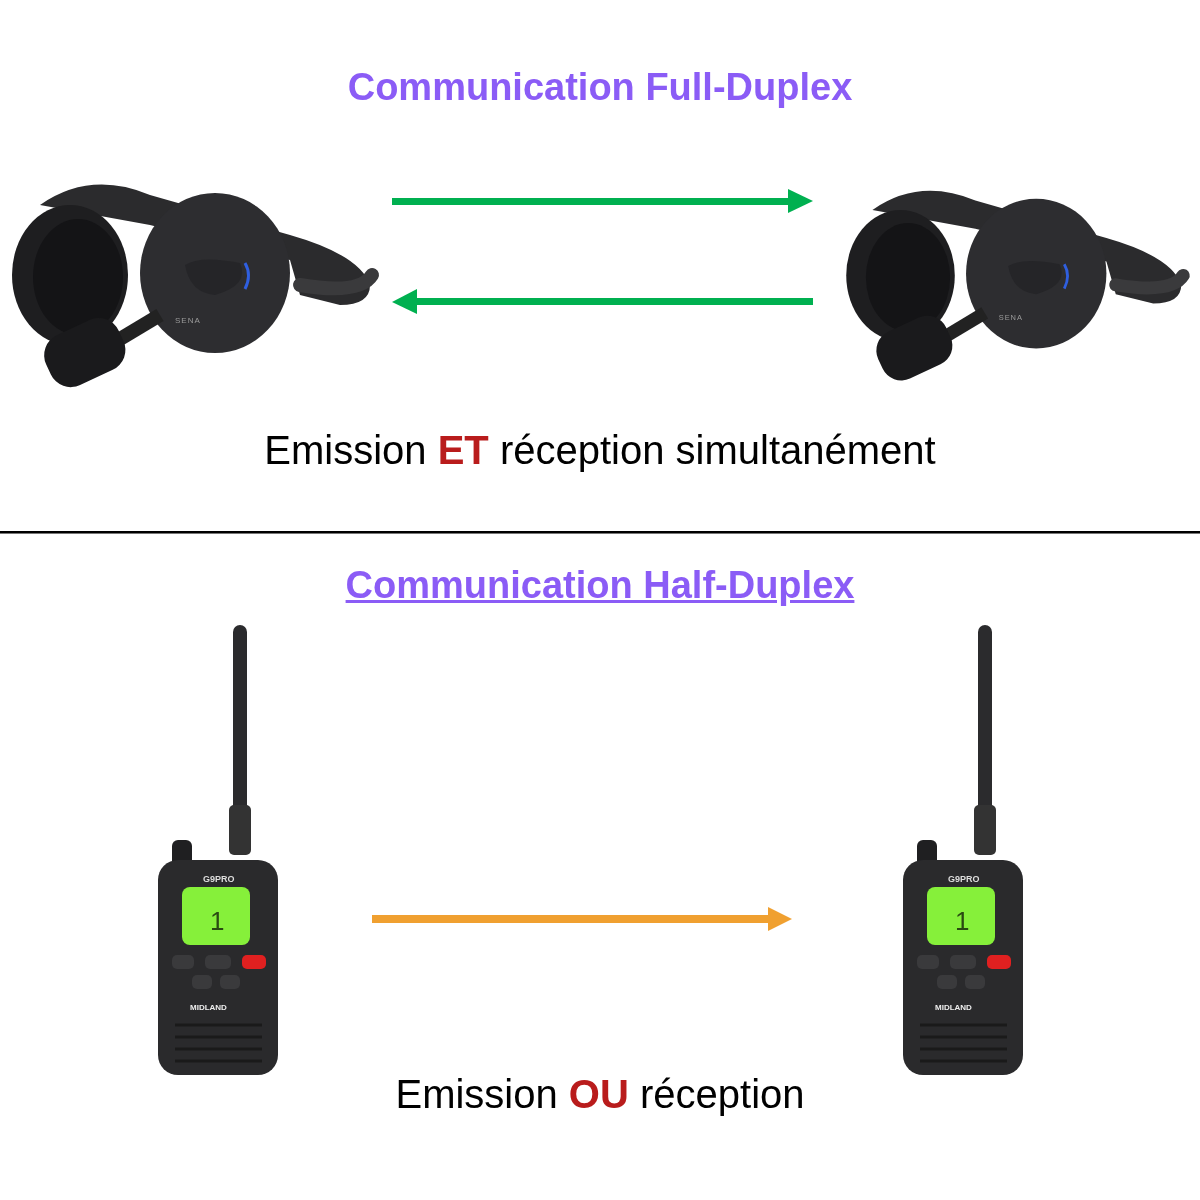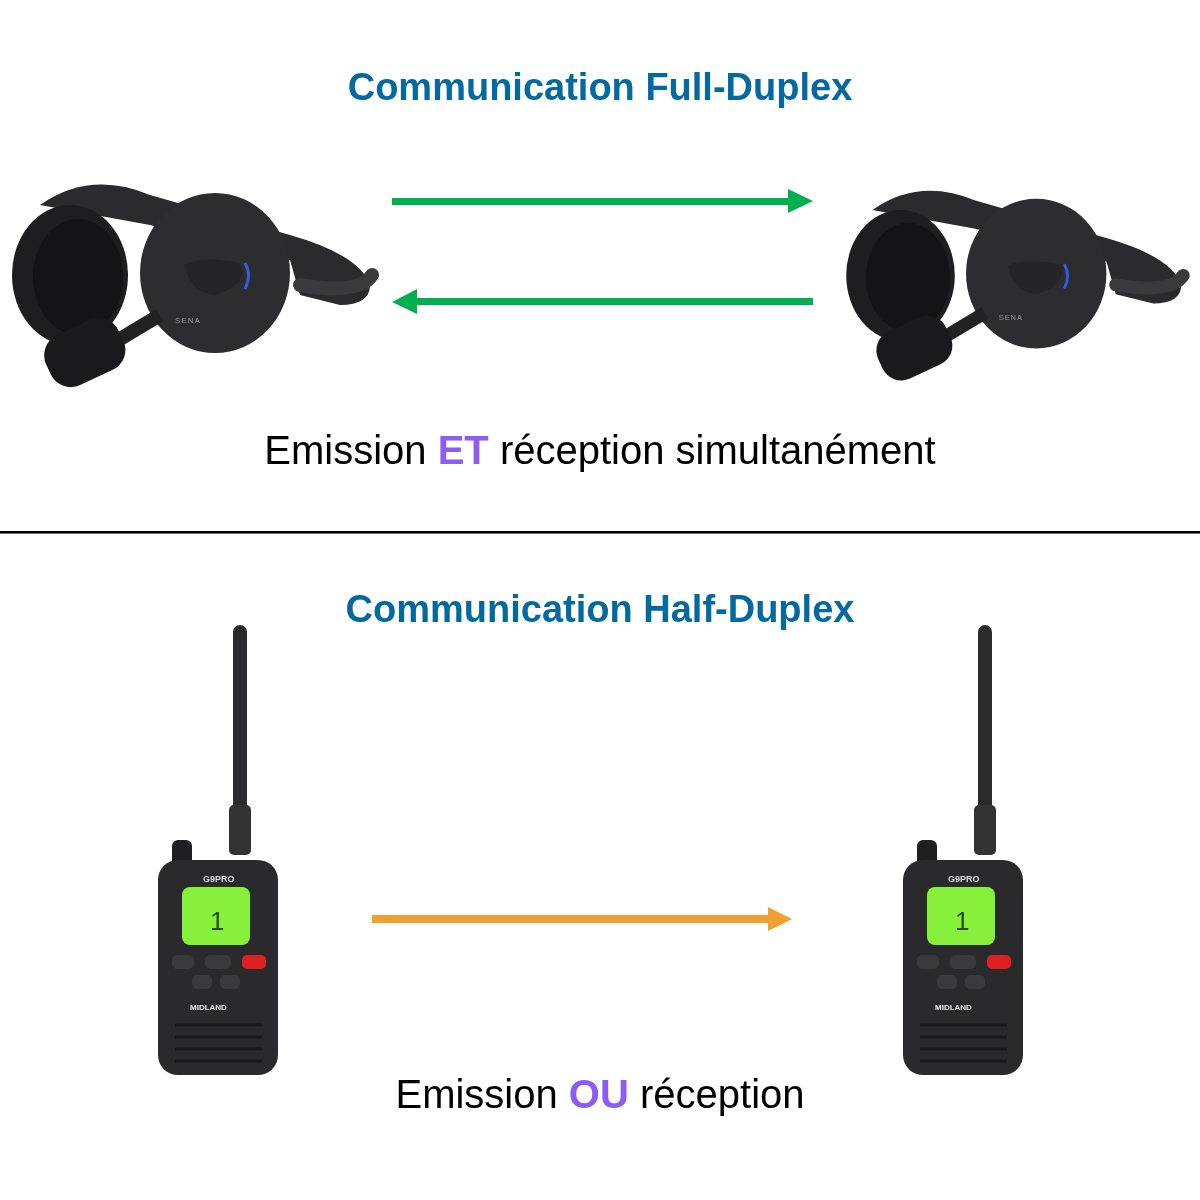--- a/index.html
+++ b/index.html
@@ -1,19 +1,19 @@
 <!DOCTYPE html>
 <html><head>
 <meta charset="utf-8">
 <style>
   html, body { margin:0; padding:0; background:#ffffff; }
   body { width:1200px; height:1200px; position:relative; overflow:hidden; font-family:"Liberation Sans", sans-serif; }
-  .title { position:absolute; left:0; width:1200px; text-align:center; font-weight:bold; font-size:38px; color:#0369a1; font-family:"Liberation Sans", sans-serif; }
+  .title { position:absolute; left:0; width:1200px; text-align:center; font-weight:bold; font-size:38px; color:#8b5cf6; font-family:"Liberation Sans", sans-serif; }
   .caption { position:absolute; left:0; width:1200px; text-align:center; font-size:40px; color:#000; font-family:"Liberation Sans", sans-serif; }
-  .caption .hl { color:#8b5cf6; font-weight:bold; }
+  .caption .hl { color:#b91c1c; font-weight:bold; }
   .divider { position:absolute; left:0; top:531px; width:1200px; height:2px; background:#000; }
   .divider2 { position:absolute; left:0; top:533px; width:1200px; height:1px; background:#777; }
   .abs { position:absolute; }
 </style>
 </head>
 <body>
 
 <div class="title" style="top:66px;">Communication Full-Duplex</div>
 
 <svg class="abs" style="left:0;top:165px;" width="390" height="235" viewBox="0 0 390 235">
@@ -57,21 +57,21 @@
   <rect x="45" y="160" width="80" height="55" rx="22" transform="rotate(-25 85 188)" fill="#1a1a1c"></rect>
 </svg>
 
 <div class="caption" style="top:428px;">
   <span>Emission </span><span class="hl">ET</span><span> réception simultanément</span>
 </div>
 
 <div class="divider"></div>
 <div class="divider2"></div>
 
-<div class="title" style="top:588px;">Communication Half-Duplex</div>
+<div class="title" style="top:564px;text-decoration:underline;">Communication Half-Duplex</div>
 
 <svg class="abs" style="left:150px;top:625px;" width="135" height="455" viewBox="0 0 135 455">
   <rect x="83" y="0" width="14" height="200" rx="7" fill="#2b2b2d"></rect>
   <rect x="79" y="180" width="22" height="50" rx="5" fill="#333"></rect>
   <rect x="22" y="215" width="20" height="30" rx="6" fill="#1f1f21"></rect>
   <rect x="8" y="235" width="120" height="215" rx="20" fill="#2a2a2c"></rect>
   <text x="53" y="257" font-size="9" fill="#ddd" font-family="Liberation Sans, sans-serif" font-weight="bold">G9PRO</text>
   <rect x="32" y="262" width="68" height="58" rx="8" fill="#86f03a"></rect>
   <text x="60" y="305" font-size="26" fill="#2a4a12" font-family="Liberation Sans, sans-serif">1</text>
   <rect x="22" y="330" width="22" height="14" rx="5" fill="#3a3a3c"></rect>

